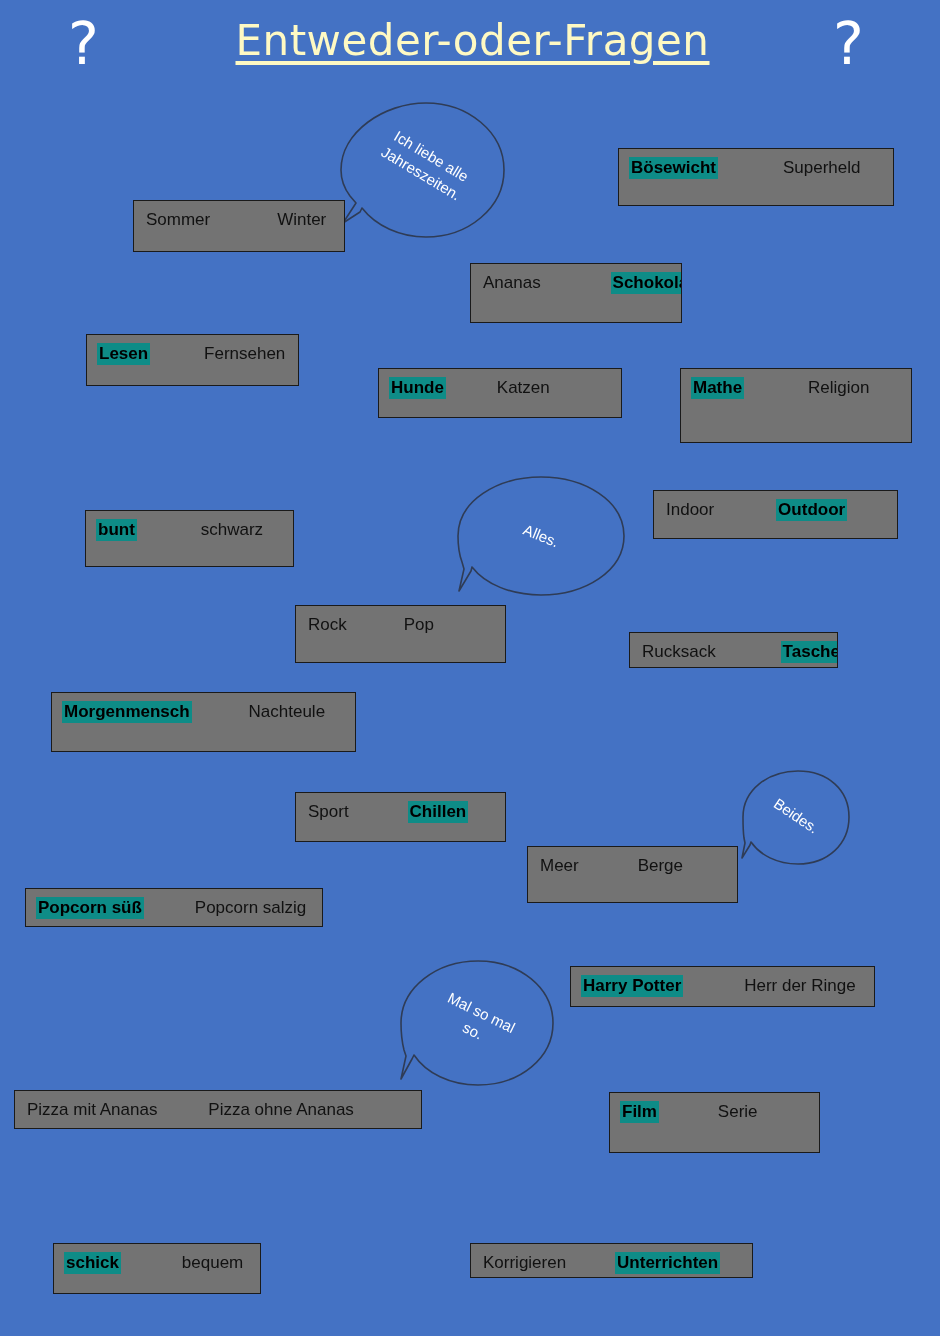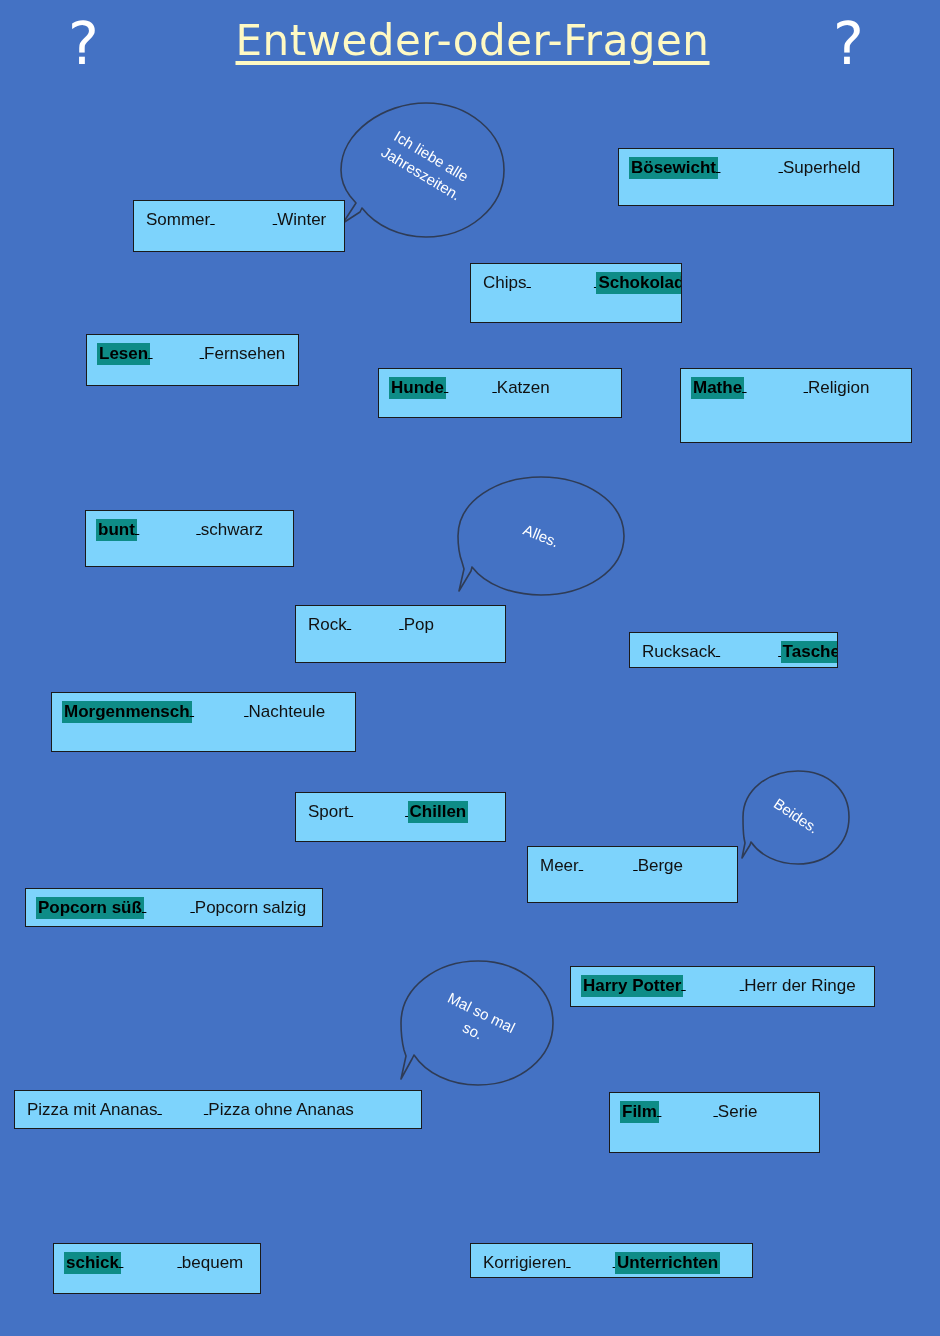--- a/index.html
+++ b/index.html
@@ -47,27 +47,26 @@
     font-weight: 400;
     letter-spacing: 0.5px;
     text-decoration: underline;
     text-underline-offset: 6px;
     white-space: nowrap;
   }
 
   
   .optbox {
     position: absolute;
-    background: #7dd3fc;
+    background: #737373;
     border: 1px solid #1a1a1a;
     box-sizing: border-box;
     padding: 8px 12px 0 12px;
     white-space: nowrap;
     overflow: hidden;
-    text-decoration: underline;
   }
   .optbox .opt {
     display: inline-block;
     font-family: "Liberation Sans", sans-serif;
     font-size: 17px;
     color: #111111;
     line-height: 22px;
     vertical-align: top;
   }
   .optbox .opt.hl {
@@ -141,21 +140,21 @@
     <span class="opt">Winter</span>
   </div>
 
   <div class="optbox" style="left:618px; top:148px; width:276px; height:58px;">
     <span class="opt hl">Bösewicht</span>
     <span class="gap" style="width:58px;"></span>
     <span class="opt">Superheld</span>
   </div>
 
   <div class="optbox" style="left:470px; top:263px; width:212px; height:60px;">
-    <span class="opt">Chips</span>
+    <span class="opt">Ananas</span>
     <span class="gap" style="width:63px;"></span>
     <span class="opt hl">Schokolade</span>
   </div>
 
   <div class="optbox" style="left:86px; top:334px; width:213px; height:52px;">
     <span class="opt hl">Lesen</span>
     <span class="gap" style="width:47px;"></span>
     <span class="opt">Fernsehen</span>
   </div>
 
@@ -170,20 +169,25 @@
     <span class="gap" style="width:57px;"></span>
     <span class="opt">Religion</span>
   </div>
 
   <div class="optbox" style="left:85px; top:510px; width:209px; height:57px;">
     <span class="opt hl">bunt</span>
     <span class="gap" style="width:57px;"></span>
     <span class="opt">schwarz</span>
   </div>
 
+  <div class="optbox" style="left:653px; top:490px; width:245px; height:49px;">
+    <span class="opt">Indoor</span>
+    <span class="gap" style="width:55px;"></span>
+    <span class="opt hl">Outdoor</span>
+  </div>
 
   <div class="optbox" style="left:295px; top:605px; width:211px; height:58px;">
     <span class="opt">Rock</span>
     <span class="gap" style="width:48px;"></span>
     <span class="opt">Pop</span>
   </div>
 
   <div class="optbox" style="left:629px; top:632px; width:209px; height:36px;">
     <span class="opt">Rucksack</span>
     <span class="gap" style="width:58px;"></span>

